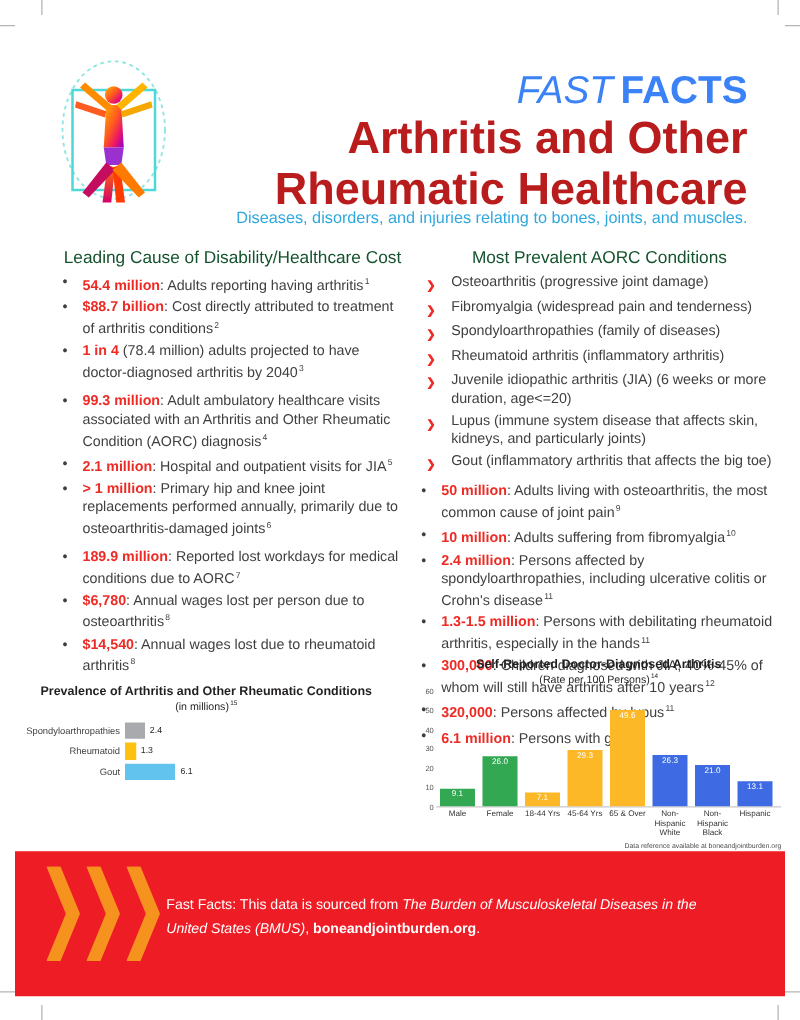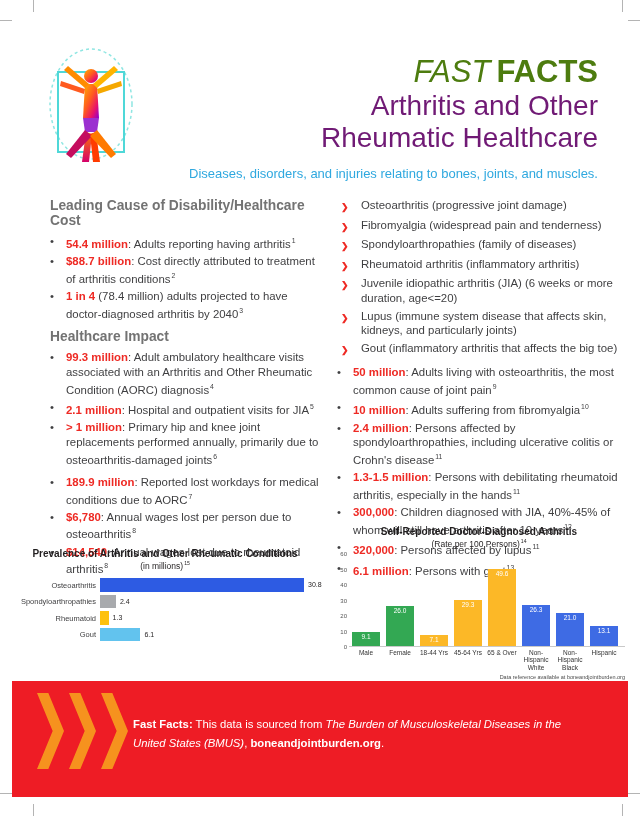--- a/index.html
+++ b/index.html
@@ -5,31 +5,31 @@
   html,body{margin:0;padding:0;background:#ffffff;}
   .page{position:relative;width:640px;height:816px;background:#ffffff;overflow:hidden;
         font-family:"Liberation Sans", sans-serif;color:#3f3f41;}
   .crop{position:absolute;background:#b4b4b4;}
   .crop.h{height:1px;width:12px;}
   .crop.v{width:1px;height:12px;}
 
   
   .logo{position:absolute;left:48px;top:46px;}
   .titleblock{position:absolute;top:56px;right:42px;text-align:right;line-height:1.04;}
-  .t1{font-size:31px;color:#4d7c0f;}
+  .t1{font-size:31px;color:#3b82f6;}
   .t1 .fast{font-style:italic;font-weight:400;letter-spacing:0px;}
   .t1 .facts{font-weight:700;margin-left:6px;}
-  .t2{font-size:28px;color:#701a75;font-weight:400;margin-top:3px;}
+  .t2{font-size:36px;color:#b91c1c;font-weight:700;margin-top:3px;}
   .tagline{position:absolute;top:166px;right:42px;font-size:13px;color:#2fa8df;}
 
   
   .columns{position:absolute;left:50px;top:198px;width:572px;display:flex;gap:15px;}
   .col-left{width:272px;}
   .col-right{flex:1;}
-  h2.sec{font-size:13.8px;color:#737373;margin:0 0 6px 0;font-weight:700;}
+  h2.sec{font-size:13.8px;color:#14532d;margin:0 0 6px 0;font-weight:400;text-align:center;}
   .sec-gap{margin-top:11px;}
   ul.blist{list-style:none;margin:0 0 8px 0;padding:0;}
   ul.blist li{display:flex;font-size:11.4px;line-height:14.6px;margin-bottom:3px;}
   .dot{width:16px;flex:none;color:#3f3f41;}
   .arrowli{width:20px;flex:none;color:#ee2a24;font-weight:700;font-size:9px;padding-top:2px;padding-left:4px;}
   .red{color:#ee2a24;font-weight:700;}
   sup{font-size:60%;vertical-align:super;margin-left:1px;}
   .bt{flex:1;}
 
   
@@ -56,21 +56,21 @@
   .c2-cat{width:34px;text-align:center;font-size:6.5px;line-height:7.5px;color:#333;padding-top:2px;
           word-spacing:0;}
   .c2-foot{text-align:right;font-size:5.5px;color:#4a4a4a;margin-top:3px;}
 
   
   .footer{position:absolute;left:12px;top:681px;width:616px;height:116px;background:#ee1c25;}
   .chevrons{position:absolute;left:25px;top:12px;display:flex;gap:5px;}
   .chev{width:27px;height:76px;background:#f6921e;
         clip-path:polygon(0 0,42% 0,100% 50%,42% 100%,0 100%,58% 50%);}
   .ftext{position:absolute;left:121px;top:34px;width:436px;color:#ffffff;font-size:11.3px;line-height:19px;}
-  .ftext .fb{font-weight:700;}
+  .ftext .fb{font-weight:400;}
   .ftext .fi{font-style:italic;}
   .ftext .furl{font-weight:700;}
 </style>
 </head>
 <body>
 
 <div class="page">
 
   <div class="crop v" style="left:33px;top:0;"></div>
   <div class="crop h" style="left:0;top:20px;"></div>
@@ -132,21 +132,20 @@
         <li>
             <span class="dot">•</span>
             <span class="bt"><span class="red">$88.7 billion</span><span>: Cost directly attributed to treatment of arthritis conditions</span><sup>2</sup></span>
           </li>
         <li>
             <span class="dot">•</span>
             <span class="bt"><span class="red">1 in 4</span><span> (78.4 million) adults projected to have doctor-diagnosed arthritis by 2040</span><sup>3</sup></span>
           </li>
       </ul>
 
-      <h2 class="sec sec-gap">Healthcare Impact</h2>
       <ul class="blist">
         <li>
             <span class="dot">•</span>
             <span class="bt"><span class="red">99.3 million</span><span>: Adult ambulatory healthcare visits associated with an Arthritis and Other Rheumatic Condition (AORC) diagnosis</span><sup>4</sup></span>
           </li>
         <li>
             <span class="dot">•</span>
             <span class="bt"><span class="red">2.1 million</span><span>: Hospital and outpatient visits for JIA</span><sup>5</sup></span>
           </li>
         <li>
@@ -165,20 +164,21 @@
             <span class="bt"><span class="red">$6,780</span><span>: Annual wages lost per person due to osteoarthritis</span><sup>8</sup></span>
           </li>
         <li>
             <span class="dot">•</span>
             <span class="bt"><span class="red">$14,540</span><span>: Annual wages lost due to rheumatoid arthritis</span><sup>8</sup></span>
           </li>
       </ul>
     </div>
 
     <div class="col-right">
+      <h2 class="sec">Most Prevalent AORC Conditions</h2>
       <ul class="blist">
         <li>
             <span class="arrowli">❯</span>
             <span class="bt">Osteoarthritis (progressive joint damage)</span>
           </li>
         <li>
             <span class="arrowli">❯</span>
             <span class="bt">Fibromyalgia (widespread pain and tenderness)</span>
           </li>
         <li>
@@ -232,27 +232,20 @@
             <span class="bt"><span class="red">6.1 million</span><span>: Persons with gout</span><sup>13</sup></span>
           </li>
       </ul>
     </div>
   </div>
 
   <div class="chart1">
     <div class="c-title">Prevalence of Arthritis and Other Rheumatic Conditions</div>
     <div class="c-sub"><span>(in millions)</span><sup>15</sup></div>
     <div class="c1-rows" id="chart1-rows">
-        <div class="c1-row">
-          <span class="c1-lab">Osteoarthritis</span>
-          <div class="c1-track">
-            <div class="c1-bar" style="width: 96.25%; background: rgb(45, 91, 227);"></div>
-            <span class="c1-val" style="left: calc(96.25% + 4px);">30.8</span>
-          </div>
-        </div>
         <div class="c1-row">
           <span class="c1-lab">Spondyloarthropathies</span>
           <div class="c1-track">
             <div class="c1-bar" style="width: 7.5%; background: rgb(168, 170, 173);"></div>
             <span class="c1-val" style="left: calc(7.5% + 4px);">2.4</span>
           </div>
         </div>
         <div class="c1-row">
           <span class="c1-lab">Rheumatoid</span>
           <div class="c1-track">

